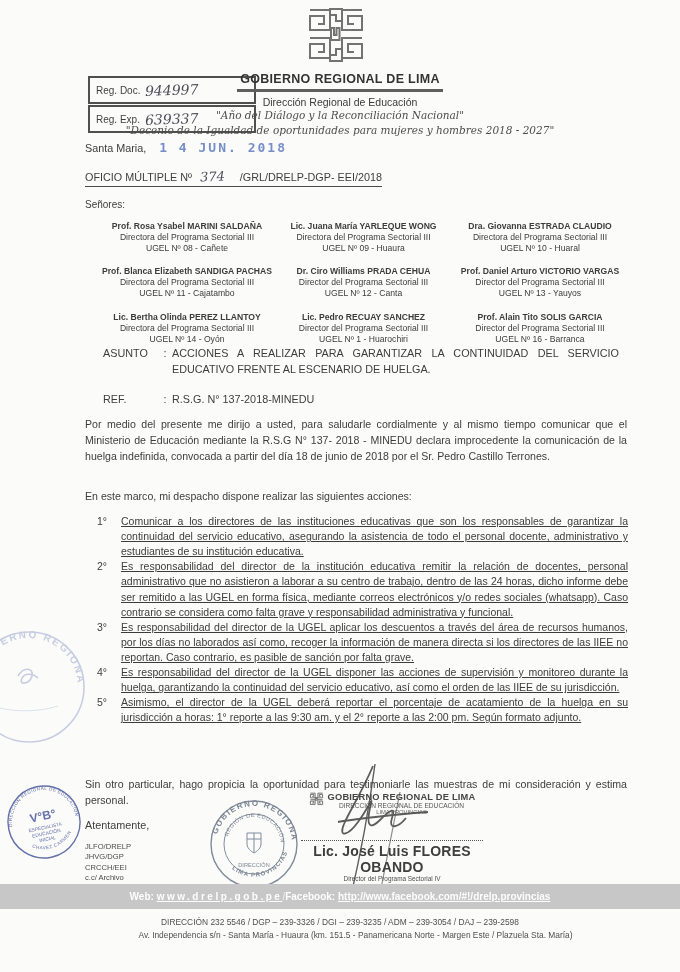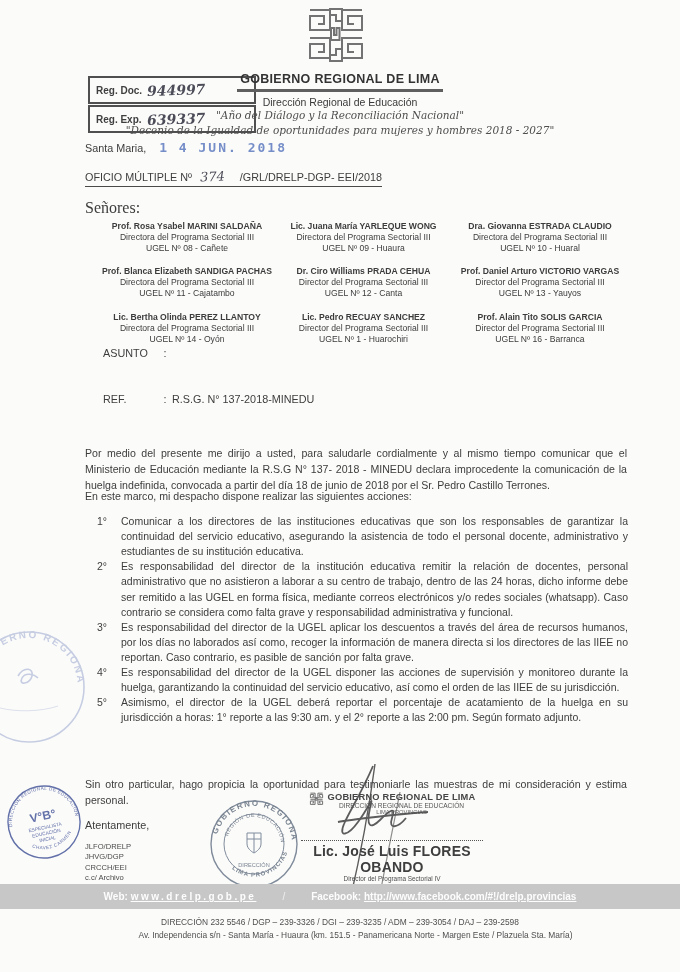--- a/index.html
+++ b/index.html
@@ -13,73 +13,73 @@
 
   
   .org-title { top:72px; left:0; right:0; text-align:center; font-size:12.5px; font-weight:bold; color:#333; letter-spacing:.3px; }
   .title-underline { top:89px; left:237px; width:206px; height:3px; background:#5f5f5f; }
   .dept { top:96px; left:0; right:0; text-align:center; font-size:10.5px; color:#3a3a3a; }
   .motto { left:0; right:0; text-align:center; font-family:"DejaVu Serif", serif; font-style:italic; font-size:10.5px; color:#4e4e4e; }
   .motto1 { top:109px; }
   .motto2 { top:124px; }
 
   .reg-boxes { top:76px; left:88px; width:168px; }
-  .reg-box { border:2px solid #4f4f4f; height:24px; background:transparent; display:flex; align-items:center; padding:12px 6px; margin-bottom:1px;font-weight:bold; }
+  .reg-box { border:2px solid #4f4f4f; height:24px; background:transparent; display:flex; align-items:center; padding:12px 6px; margin-bottom:1px; }
   .reg-label { font-size:10px; color:#3f3f3f; }
   .hand { font-family:"DejaVu Serif", serif; font-style:italic; font-size:14px; color:#4c4c58; transform:rotate(-2deg); display:inline-block; margin-left:5px; }
 
   .place-line { top:140px; left:85px; font-size:10.8px; }
   .date-stamp { color:#5f7cc0; font-family:"DejaVu Sans Mono", monospace; font-weight:bold; font-size:13px; letter-spacing:2px; margin-left:10px; opacity:.85; }
 
   .oficio-line { top:169px; left:85px; font-size:10.8px; }
   .oficio-inner { border-bottom:1.3px solid #4a4a4a; padding-bottom:2px; display:inline-block; }
   .oficio-num { font-size:13px; margin:0 12px 0 5px; }
 
-  .salutation { top:199px; left:85px; font-size:16px;font-family:Liberation Serif, serif; }
+  .salutation { top:199px; left:85px; font-size:10px; }
 
   .recipients { top:221px; left:97px; width:534px; display:grid; grid-template-columns:180px 169px 180px; column-gap:2px; row-gap:13px; }
   .recipient { font-size:8.6px; line-height:1.26; color:#3c3c3c;text-align:center; }
   .recipient .name { font-weight:bold; display:block; }
   .recipient span { display:block; }
 
   .label-row { left:97px; width:534px; display:flex; font-size:10.8px; line-height:1.5;margin-left:6px; }
   .label-row .lab { width:55px; flex:none; }
   .label-row .col { width:14px; flex:none; text-align:center; }
   .asunto-row { top:345px; }
   .asunto-text { width:447px; text-align:justify; }
   .ref-row { top:391px; }
 
   .para { left:85px; width:542px; font-size:10.6px; line-height:1.52; text-align:justify; }
-  .p1 { top:416px;margin-top:29px; }
+  .p1 { top:416px; }
   .p2 { top:488px; text-align:left; }
   .closing { top:776px; }
   .valediction { top:819px; left:85px; font-size:10.8px; }
 
   .actions { top:514px; left:97px; width:531px; }
   .action { display:flex; font-size:10.5px; line-height:1.44; }
   .action .num { width:24px; flex:none; }
-  .action .txt { flex:1; text-align:justify; }
+  .action .txt { flex:1; text-align:justify;text-decoration:underline; }
 
   .initials { top:842px; left:85px; font-size:7.6px; line-height:1.38; color:#4a4a4a; }
   .initials span { display:block; }
 
   
   .sig-cluster { top:788px; left:208px; width:290px; height:110px; }
   .stampblock { position:absolute; left:84px; top:4px; width:200px; text-align:center; color:#4a4a4a; }
   .stampblock .srow { display:flex; align-items:flex-start; justify-content:center; gap:4px; }
   .stamp-org { font-size:9.3px; font-weight:bold; letter-spacing:.2px; color:#454545; text-align:left; }
   .stamp-dept { font-size:6.6px; color:#555; }
   .stamp-sub { font-size:5.8px; color:#666; }
   .dotline { width:182px; border-bottom:1.6px dotted #555; height:26px; margin:0 auto; }
   .sig-name { font-size:14px; font-weight:bold; color:#3e3e3e; margin-top:2px; letter-spacing:.2px; }
   .sig-t1 { font-size:6.4px; color:#4d4d4d; }
   .sig-t2 { font-size:6.2px; color:#4d4d4d; }
 
   
-  .footer-bar { top:884px; left:0; right:0; height:25px; background:#c7c7c7; display:flex; align-items:center; justify-content:center; gap:26px; color:#fdfdfd; font-size:10px; font-weight:bold; }
+  .footer-bar { top:884px; left:0; right:0; height:25px; background:#c7c7c7; display:flex; align-items:center; justify-content:center; color:#fdfdfd; font-size:10px; font-weight:bold; }
   .footer-bar .url { text-decoration:underline; }
   .web-url { letter-spacing:2.5px; }
   .bar-sep { color:#efefef; font-weight:normal; }
   .phones { top:917px; left:0; right:0; text-align:center; font-size:8.4px; color:#4f4f4f; }
   .address { top:930px; left:0; right:0; text-align:center; font-size:8.4px; color:#4f4f4f;margin-left:31px; }
 
   .faint-stamp { top:628px; left:-30px; opacity:.42; }
   .vb-stamp { top:782px; left:4px; transform:rotate(-12deg); opacity:.85; }
   svg text { font-family:"Liberation Sans", sans-serif; }
 </style>
@@ -179,20 +179,21 @@
     <div class="recipient">
       <span class="name">Prof. Alain Tito SOLIS GARCIA</span>
       <span>Director del Programa Sectorial III</span>
       <span>UGEL Nº 16 - Barranca</span>
     </div>
   </div>
 
   <div class="abs label-row asunto-row">
     <span class="lab">ASUNTO</span>
     <span class="col">:</span>
+    <span class="asunto-text">ACCIONES A REALIZAR PARA GARANTIZAR LA CONTINUIDAD DEL SERVICIO EDUCATIVO FRENTE AL ESCENARIO DE HUELGA.</span>
   </div>
   <div class="abs label-row ref-row">
     <span class="lab">REF.</span>
     <span class="col">:</span>
     <span>R.S.G. N° 137-2018-MINEDU</span>
   </div>
 
   <div class="abs para p1">Por medio del presente me dirijo a usted, para saludarle cordialmente y al mismo tiempo comunicar que el Ministerio de Educación mediante la R.S.G  N° 137- 2018 - MINEDU declara improcedente la comunicación de la huelga indefinida, convocada a partir del día 18 de junio de 2018 por el Sr. Pedro Castillo Terrones.</div>
   <div class="abs para p2">En este marco, mi despacho dispone realizar las siguientes acciones:</div>
 

